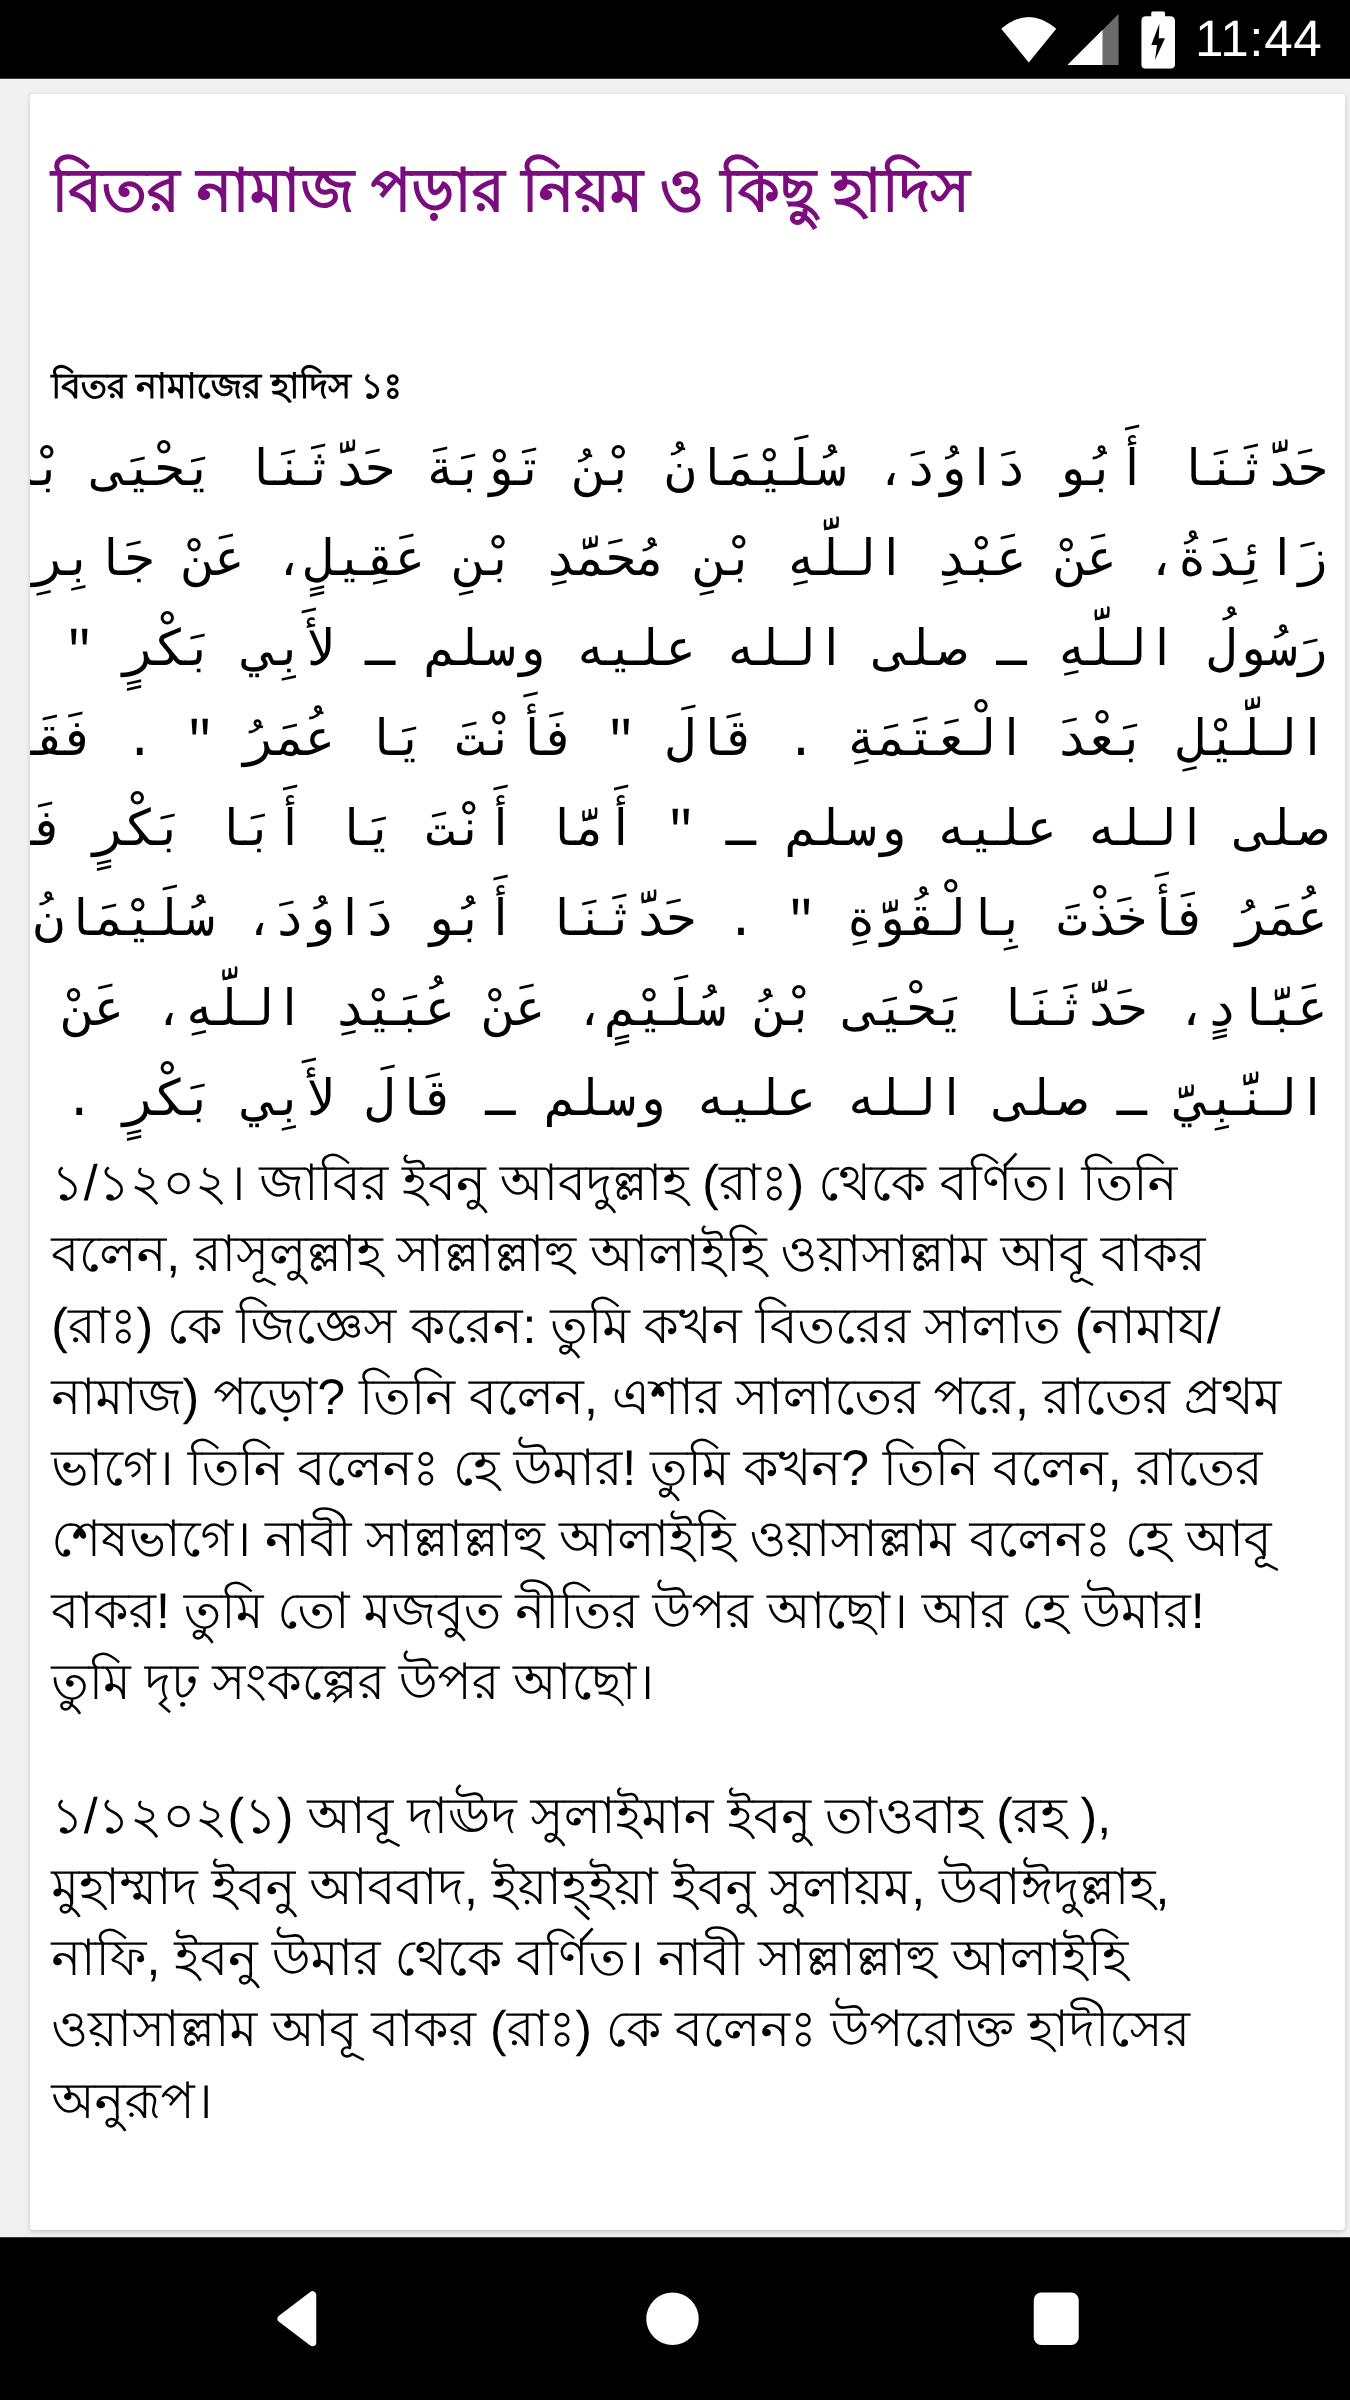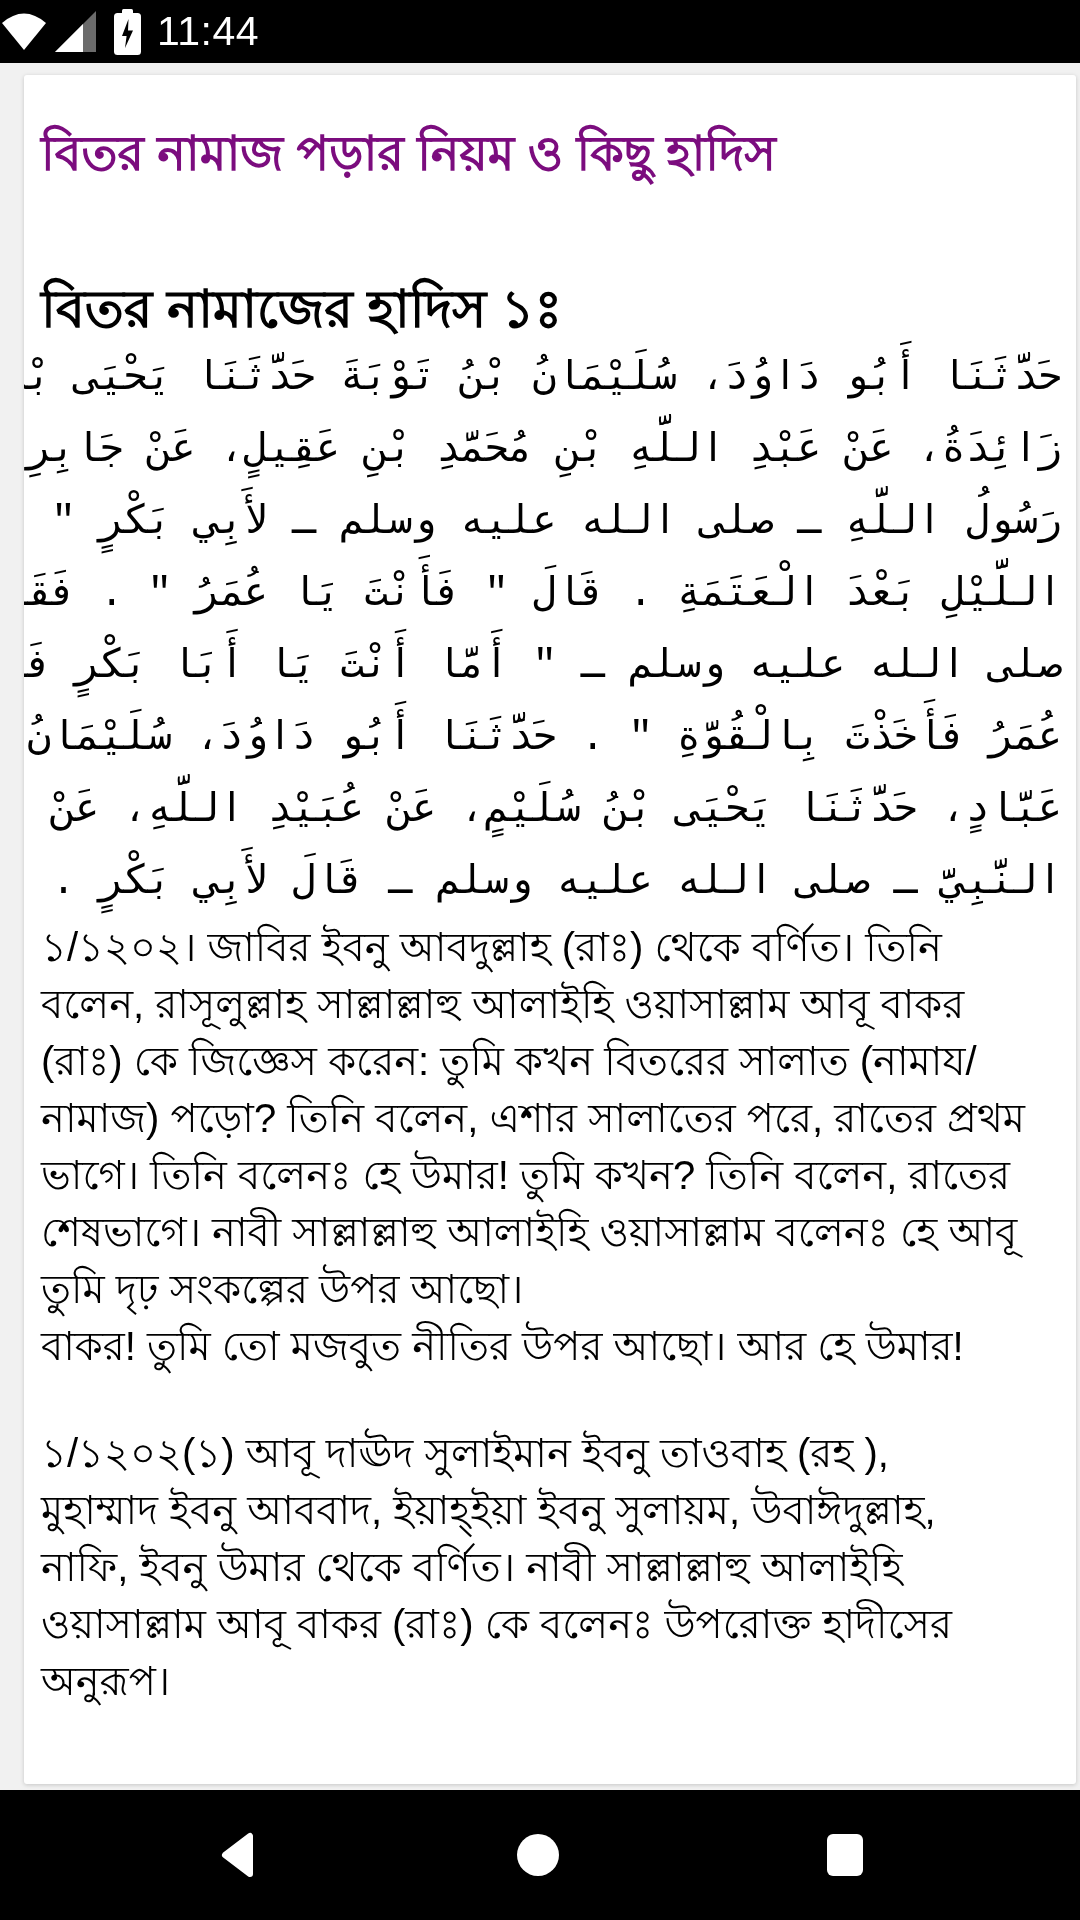--- a/index.html
+++ b/index.html
@@ -8,21 +8,21 @@
     background: #000;
     font-family: "Liberation Sans", sans-serif;
     overflow: hidden;
   }
   .screen { position: relative; width: 1080px; height: 1920px; background: #000; }
 
   
   .status-bar {
     position: absolute; top: 0; left: 0; width: 1080px; height: 63px;
     background: #000;
-    display: flex; align-items: center; justify-content: flex-start;
+    display: flex; align-items: center; justify-content: flex-end;
     padding-right: 22px; box-sizing: border-box; border-radius: 22px;
   }
   .sb-icon { display: block; }
   .sb-signal { margin-left: 7px; }
   .sb-battery { margin-left: 18px; }
   .sb-time {
     color: #fff; font-size: 41px; line-height: 63px;
     margin-left: 16px; letter-spacing: 0.5px;
   }
 
@@ -38,21 +38,21 @@
     box-sizing: border-box;
     padding: 46px 14px 0 17px;
     overflow: hidden;
   }
   .title {
     margin: 0; color: #7b0c7e;
     font-size: 48px; font-weight: bold; line-height: 66px;
   }
   .heading {
     margin: 96px 0 0 0; color: #000;
-    font-size: 52px; font-weight: bold; line-height: 52px;
+    font-size: 28px; font-weight: bold; line-height: 52px;
   }
   .arabic-block {
     margin-top: 8px;
     direction: rtl; text-align: left;
     font-family: Liberation Mono, monospace;
     font-size: 40px; line-height: 72px; color: #000;
   }
   .arabic-line { white-space: nowrap; }
   .para {
     margin-top: 0; color: #000;
@@ -109,22 +109,22 @@
           <div class="arabic-line">عَبَّادٍ، حَدَّثَنَا يَحْيَى بْنُ سُلَيْمٍ، عَنْ عُبَيْدِ اللَّهِ، عَنْ نَافِعٍ، عَنِ ابْنِ عُمَرَ، أَنَّ</div>
           <div class="arabic-line">النَّبِيَّ ـ صلى الله عليه وسلم ـ قَالَ لأَبِي بَكْرٍ . فَذَكَرَ نَحْوَهُ .</div>
         </div>
       <div class="para">
           <div class="bn-line">১/১২০২। জাবির ইবনু আবদুল্লাহ (রাঃ) থেকে বর্ণিত। তিনি</div>
           <div class="bn-line">বলেন, রাসূলুল্লাহ সাল্লাল্লাহু আলাইহি ওয়াসাল্লাম আবূ বাকর</div>
           <div class="bn-line">(রাঃ) কে জিজ্ঞেস করেন: তুমি কখন বিতরের সালাত (নামায/</div>
           <div class="bn-line">নামাজ) পড়ো? তিনি বলেন, এশার সালাতের পরে, রাতের প্রথম</div>
           <div class="bn-line">ভাগে। তিনি বলেনঃ হে উমার! তুমি কখন? তিনি বলেন, রাতের</div>
           <div class="bn-line">শেষভাগে। নাবী সাল্লাল্লাহু আলাইহি ওয়াসাল্লাম বলেনঃ হে আবূ</div>
+          <div class="bn-line">বাকর! তুমি তো মজবুত নীতির উপর আছো। আর হে উমার!</div>
           <div class="bn-line">তুমি দৃঢ় সংকল্পের উপর আছো।</div>
-          <div class="bn-line">বাকর! তুমি তো মজবুত নীতির উপর আছো। আর হে উমার!</div>
         </div>
       <div class="para para-2">
           <div class="bn-line">১/১২০২(১) আবূ দাঊদ সুলাইমান ইবনু তাওবাহ (রহ ),</div>
           <div class="bn-line">মুহাম্মাদ ইবনু আববাদ, ইয়াহ্ইয়া ইবনু সুলায়ম, উবাঈদুল্লাহ,</div>
           <div class="bn-line">নাফি, ইবনু উমার থেকে বর্ণিত। নাবী সাল্লাল্লাহু আলাইহি</div>
           <div class="bn-line">ওয়াসাল্লাম আবূ বাকর (রাঃ) কে বলেনঃ উপরোক্ত হাদীসের</div>
           <div class="bn-line">অনুরূপ।</div>
         </div>
     </article>
   </main>

